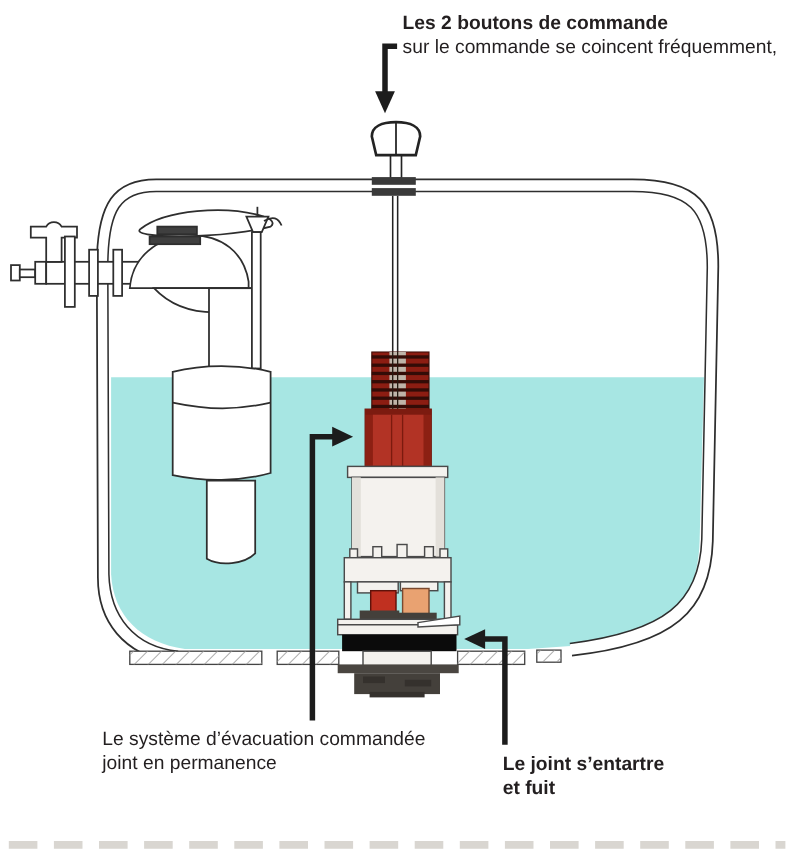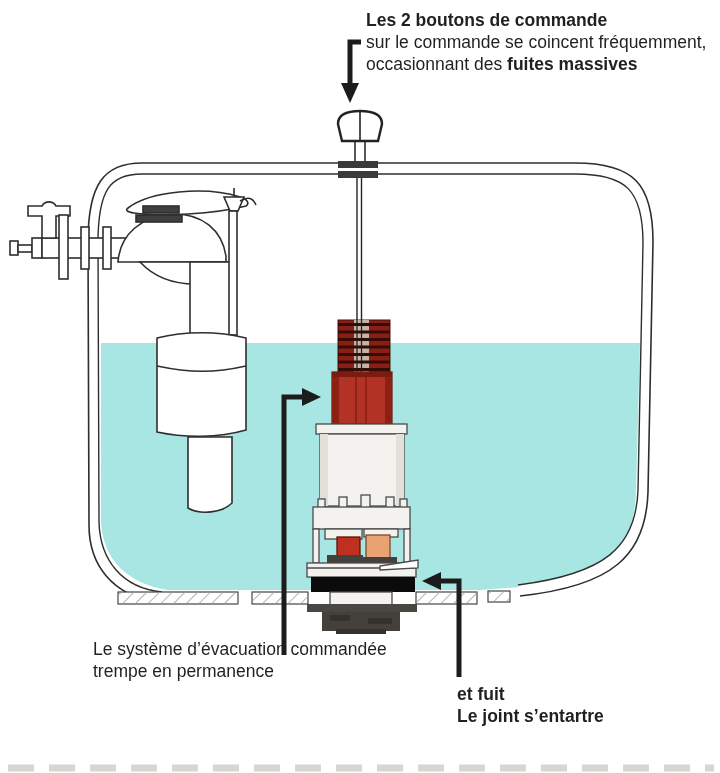--- a/index.html
+++ b/index.html
@@ -4,21 +4,21 @@
 <style>
   html,body { margin:0; padding:0; background:#ffffff; }
   #stage {
     position:relative; width:720px; height:773px; background:#ffffff;
     font-family:"Liberation Sans", sans-serif; color:#231f20; overflow:hidden;
   }
   #stage svg { position:absolute; left:0; top:0; }
   .ann { position:absolute; font-size:17.5px; line-height:22px; color:#231f20; white-space:nowrap; }
   .ann .b { font-weight:bold; }
   #ann-buttons { left:366px; top:9px; }
-  #ann-evacuation { left:93px; top:638px; }
+  #ann-evacuation { left:93px; top:660px; }
   #ann-joint { left:457px; top:683px; font-weight:bold; }
   .lineart { stroke:#2e2e2e; stroke-width:1.6; fill:#ffffff; }
   .mech { stroke:#4a4a4a; stroke-width:1.3; }
   .thinline { stroke:#232323; stroke-width:1.4; }
 </style>
 </head>
 <body>
 
 <div id="stage">
 
@@ -182,26 +182,25 @@
     <g>
       <path d="M459,677 L459,581 L440,581" fill="none" stroke="#1c1c1c" stroke-width="5"></path>
       <path d="M422,581 L441,572 L441,590 Z" stroke="none"></path>
     </g>
   </g>
 </svg>
 
 <div class="ann" id="ann-buttons">
   <div class="b">Les 2 boutons de commande</div>
   <div>sur le commande se coincent fréquemment,</div>
-  <div><span>occasionnant des </span><span class="b">fuites massives</span></div>
 </div>
 
 <div class="ann" id="ann-evacuation">
   <div>Le système d’évacuation commandée</div>
-  <div>trempe en permanence</div>
+  <div>joint en permanence</div>
 </div>
 
 <div class="ann" id="ann-joint">
+  <div>Le joint s’entartre</div>
   <div>et fuit</div>
-  <div>Le joint s’entartre</div>
 </div>
 
 </div>
 
 </body></html>

